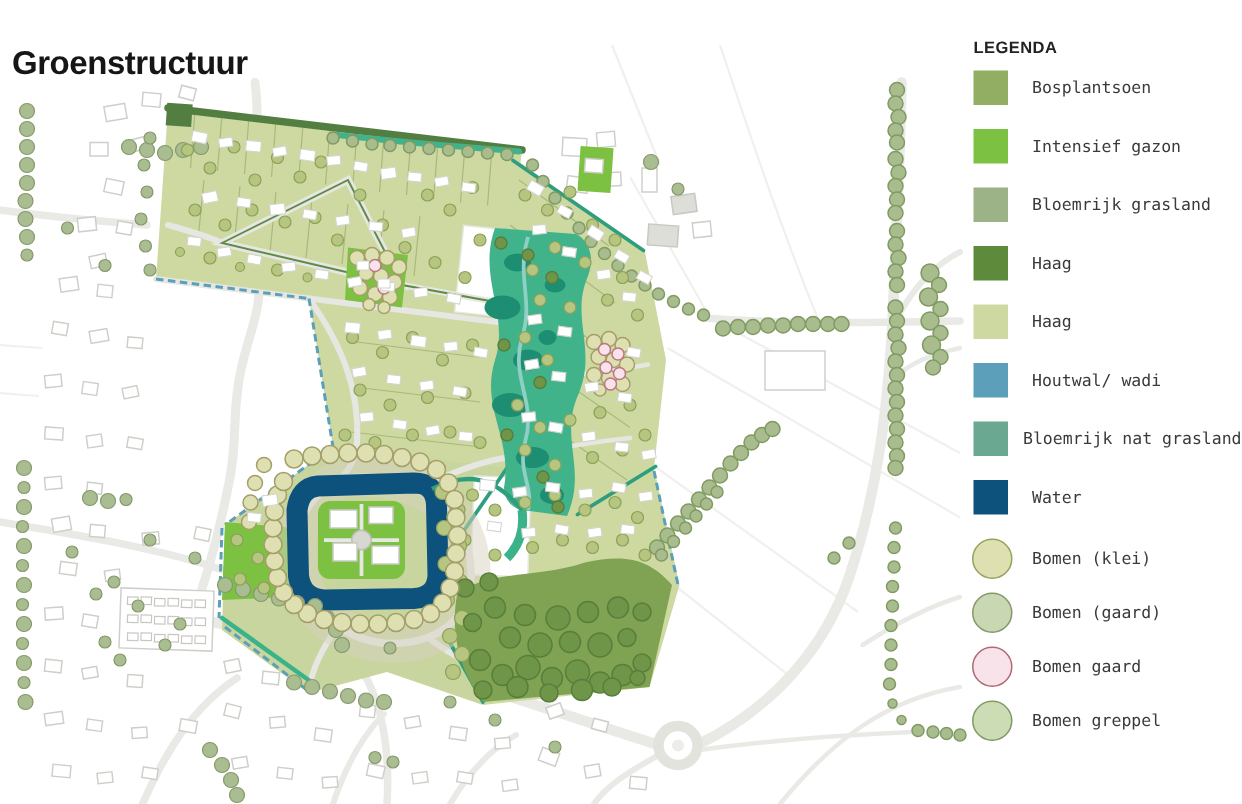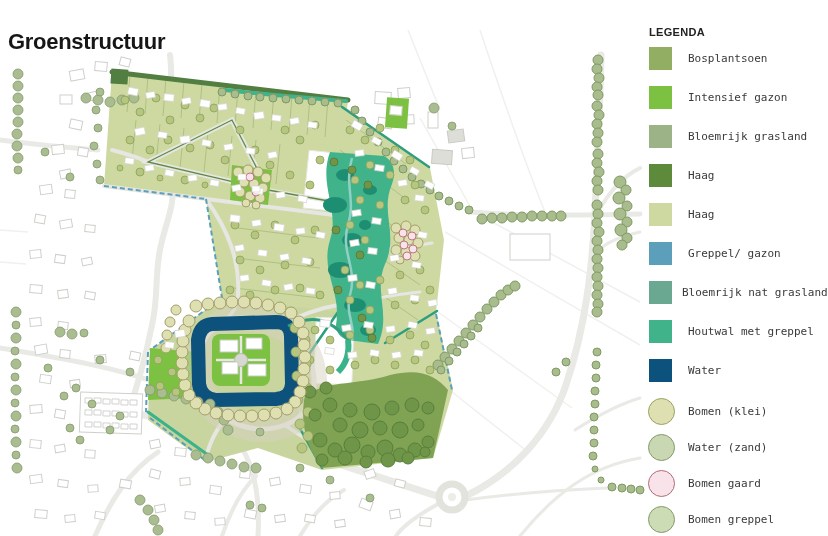--- a/index.html
+++ b/index.html
@@ -805,56 +805,50 @@
     <span class="swatch-box">
             <span class="swatch" style="background: rgb(205, 217, 161);"></span>
           </span>
     <span class="legend-label">Haag</span>
   </div>
 
   <div class="legend-row square">
     <span class="swatch-box">
             <span class="swatch" style="background: rgb(91, 159, 186);"></span>
           </span>
-    <span class="legend-label">Greppel/ gazon</span>
+    <span class="legend-label">Houtwal/ wadi</span>
   </div>
 
   <div class="legend-row square">
     <span class="swatch-box">
             <span class="swatch" style="background: rgb(106, 168, 146);"></span>
           </span>
     <span class="legend-label">Bloemrijk nat grasland</span>
   </div>
 
+
   <div class="legend-row square">
     <span class="swatch-box">
-            <span class="swatch" style="background: rgb(65, 179, 138);"></span>
-          </span>
-    <span class="legend-label">Houtwal met greppel</span>
-  </div>
-
-  <div class="legend-row square">
-    <span class="swatch-box">
             <span class="swatch" style="background: rgb(13, 82, 124);"></span>
           </span>
     <span class="legend-label">Water</span>
   </div>
 
   <div class="legend-row circle">
     <span class="swatch-box">
             <span class="swatch circle" style="background: rgb(223, 224, 178); border-color: rgb(151, 163, 91);"></span>
           </span>
     <span class="legend-label">Bomen (klei)</span>
   </div>
 
   <div class="legend-row circle">
     <span class="swatch-box">
             <span class="swatch circle" style="background: rgb(201, 216, 178); border-color: rgb(133, 153, 107);"></span>
           </span>
-    <span class="legend-label">Water (zand)</span>
+    <span class="legend-label">Bomen (gaard)</span>
   </div>
 
   <div class="legend-row circle">
     <span class="swatch-box">
             <span class="swatch circle" style="background: rgb(249, 227, 234); border-color: rgb(176, 107, 116);"></span>
           </span>
     <span class="legend-label">Bomen gaard</span>
   </div>
 
   <div class="legend-row circle">

